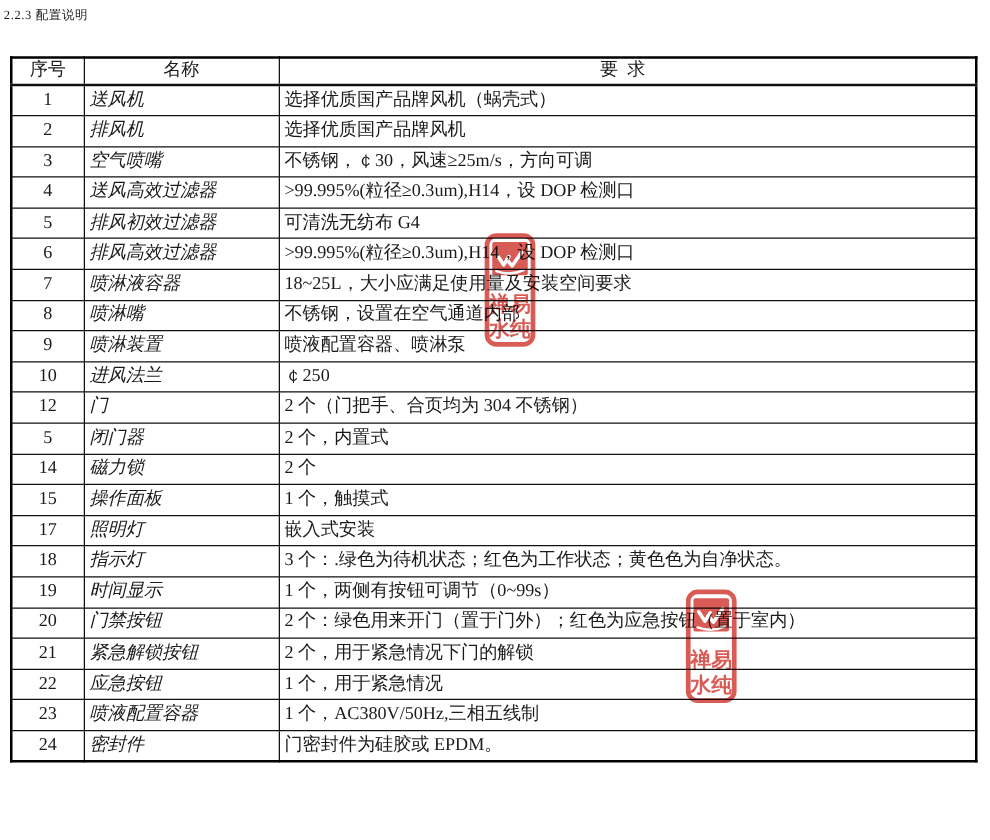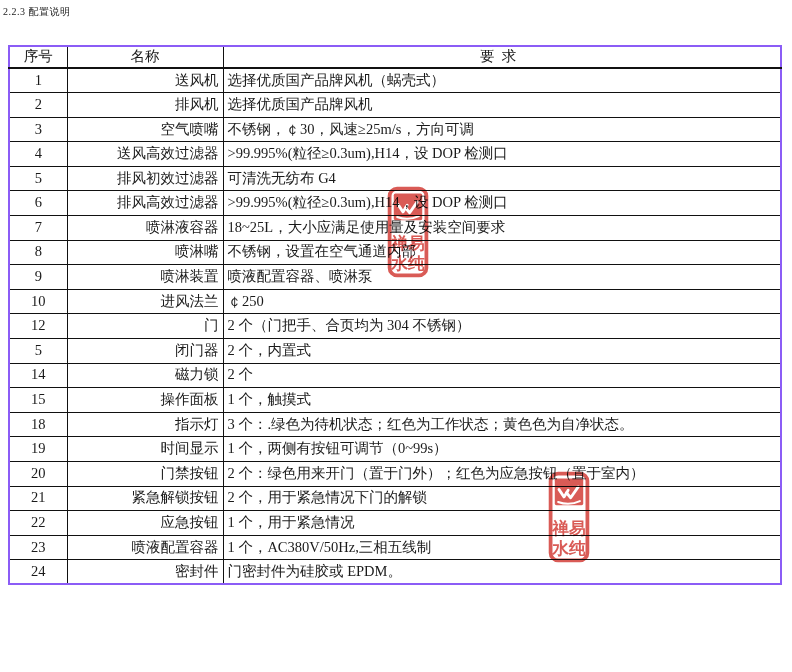--- a/index.html
+++ b/index.html
@@ -9,37 +9,37 @@
     font-family:"Liberation Serif","DejaVu Serif",serif;
     color:#1a1a1a;
   }
   .doc-title{
     position:absolute;left:3px;top:5px;
     font-size:10px;letter-spacing:0.5px;white-space:nowrap;
   }
   table.cfg{
     position:absolute;left:8px;top:45px;width:772px;
     border-collapse:collapse;table-layout:fixed;
-    border:2px solid #8b5cf6;
+    border:2px solid #000000;
   }
   table.cfg col.w1{width:58px;}
   table.cfg col.w2{width:156px;}
   table.cfg col.w3{width:558px;}
   table.cfg th, table.cfg td{
     border:1px solid #111;
     font-size:14.5px;font-weight:normal;
     padding:0 4px;overflow:hidden;white-space:nowrap;
     vertical-align:middle;line-height:1.1;
   }
   table.cfg thead tr{height:22px;}
   table.cfg tbody tr{height:24.6px;}
   table.cfg th{text-align:center;border-bottom-width:2px;}
   table.cfg th.c3{letter-spacing:0.5em;}
   td.c1{text-align:center;}
-  td.c2{text-align:right;padding-left:13px;}
+  td.c2{text-align:left;padding-left:13px;font-style:italic;}
   td.c3{text-align:left;padding-left:6px;margin-left:36px;}
   .stamp{
     position:absolute;width:50px;height:92px;
     opacity:0.88;mix-blend-mode:multiply;pointer-events:none;
   }
   .stamp1{left:383px;top:186px;}
   .stamp2{left:544px;top:471px;}
   .stamp svg{display:block;width:100%;height:100%;}
   .stamp text{
     font-family:"Liberation Serif","DejaVu Serif",serif;
@@ -129,20 +129,25 @@
         <td class="c1">14</td>
         <td class="c2">磁力锁</td>
         <td class="c3">2 个</td>
       </tr>
       <tr>
         <td class="c1">15</td>
         <td class="c2">操作面板</td>
         <td class="c3">1 个，触摸式</td>
       </tr>
       <tr>
+        <td class="c1">17</td>
+        <td class="c2">照明灯</td>
+        <td class="c3">嵌入式安装</td>
+      </tr>
+      <tr>
         <td class="c1">18</td>
         <td class="c2">指示灯</td>
         <td class="c3">3 个：.绿色为待机状态；红色为工作状态；黄色色为自净状态。</td>
       </tr>
       <tr>
         <td class="c1">19</td>
         <td class="c2">时间显示</td>
         <td class="c3">1 个，两侧有按钮可调节（0~99s）</td>
       </tr>
       <tr>

